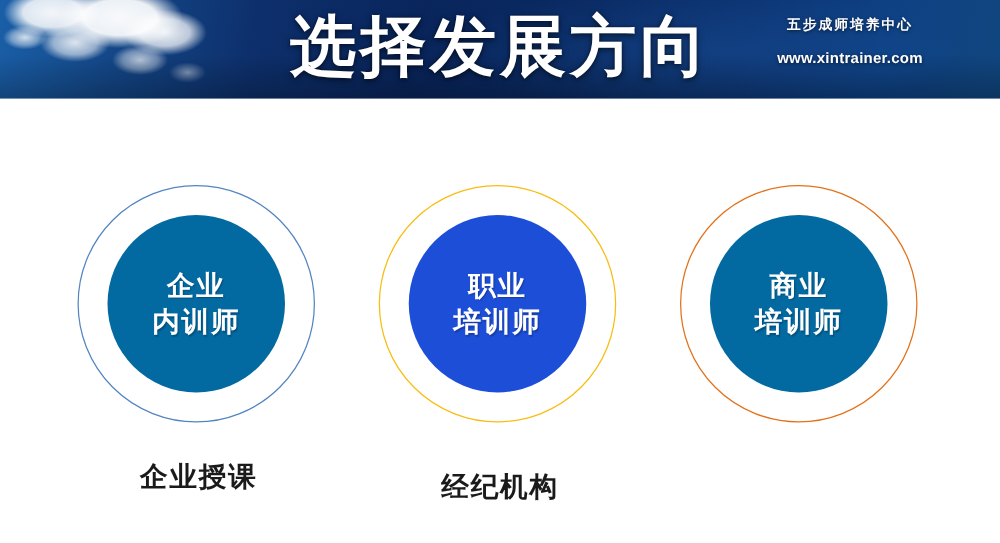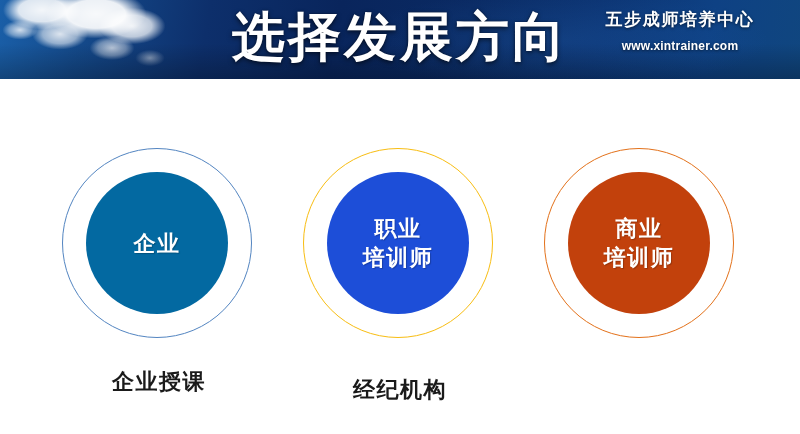--- a/index.html
+++ b/index.html
@@ -68,21 +68,21 @@
   #brand-block {
     position: absolute;
     right: 20px;
     top: 10px;
     text-align: center;
     z-index: 5;
     width: 200px;
   }
 
   #brand-name {
-    font-size: 17px;
+    font-size: 11px;
     font-weight: bold;
     color: #ffffff;
     letter-spacing: 1.6px;
     line-height: 20px;
     text-shadow: 0 1px 3px rgba(0,0,0,0.6);
   }
 
   #brand-url {
     font-size: 12px;
     font-weight: bold;
@@ -140,21 +140,21 @@
     text-shadow: 1px 1px 1px rgba(0,0,0,0.22);
     white-space: nowrap;
   }
 
   
   .g-blue   .ring { border-color: #5385c1; }
   .g-blue   .disc { background: #0369a1; }
   .g-yellow .ring { border-color: #f8bd12; }
   .g-yellow .disc { background: #1d4ed8; }
   .g-orange .ring { border-color: #e3711a; }
-  .g-orange .disc { background: #c2410c; }
+  .g-orange .disc { background: #0369a1; }
 
   .caption {
     position: absolute;
     width: 260px;
     text-align: center;
     font-size: 22px;
     font-weight: bold;
     color: #1a1a1a;
     letter-spacing: 1.5px;
     white-space: nowrap;
@@ -184,20 +184,21 @@
     </div>
 
   </div>
 
   <div id="body-area">
 
     <div id="group-1" class="circle-group g-blue">
       <div class="ring"></div>
       <div class="disc">
         <div class="disc-line">企业</div>
+        <div class="disc-line">内训师</div>
       </div>
     </div>
     <div id="caption-1" class="caption">企业授课</div>
 
     <div id="group-2" class="circle-group g-yellow">
       <div class="ring"></div>
       <div class="disc">
         <div class="disc-line">职业</div>
         <div class="disc-line">培训师</div>
       </div>

